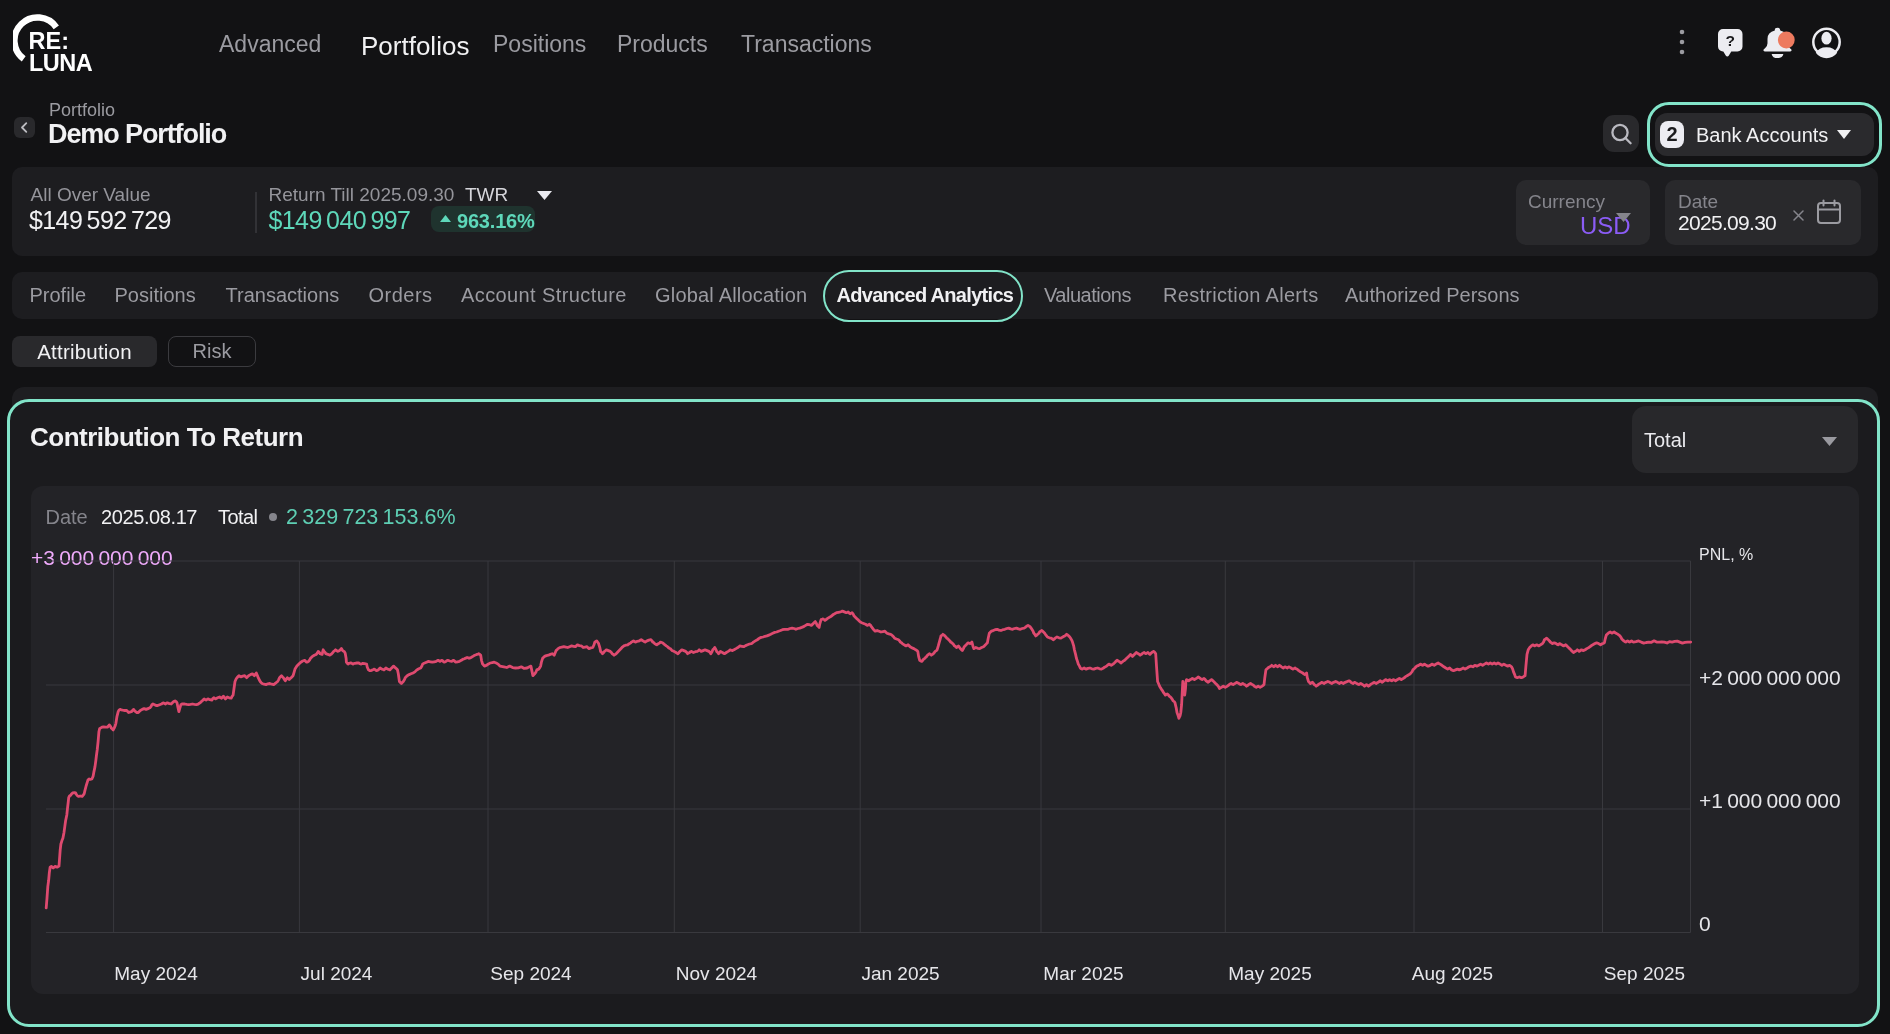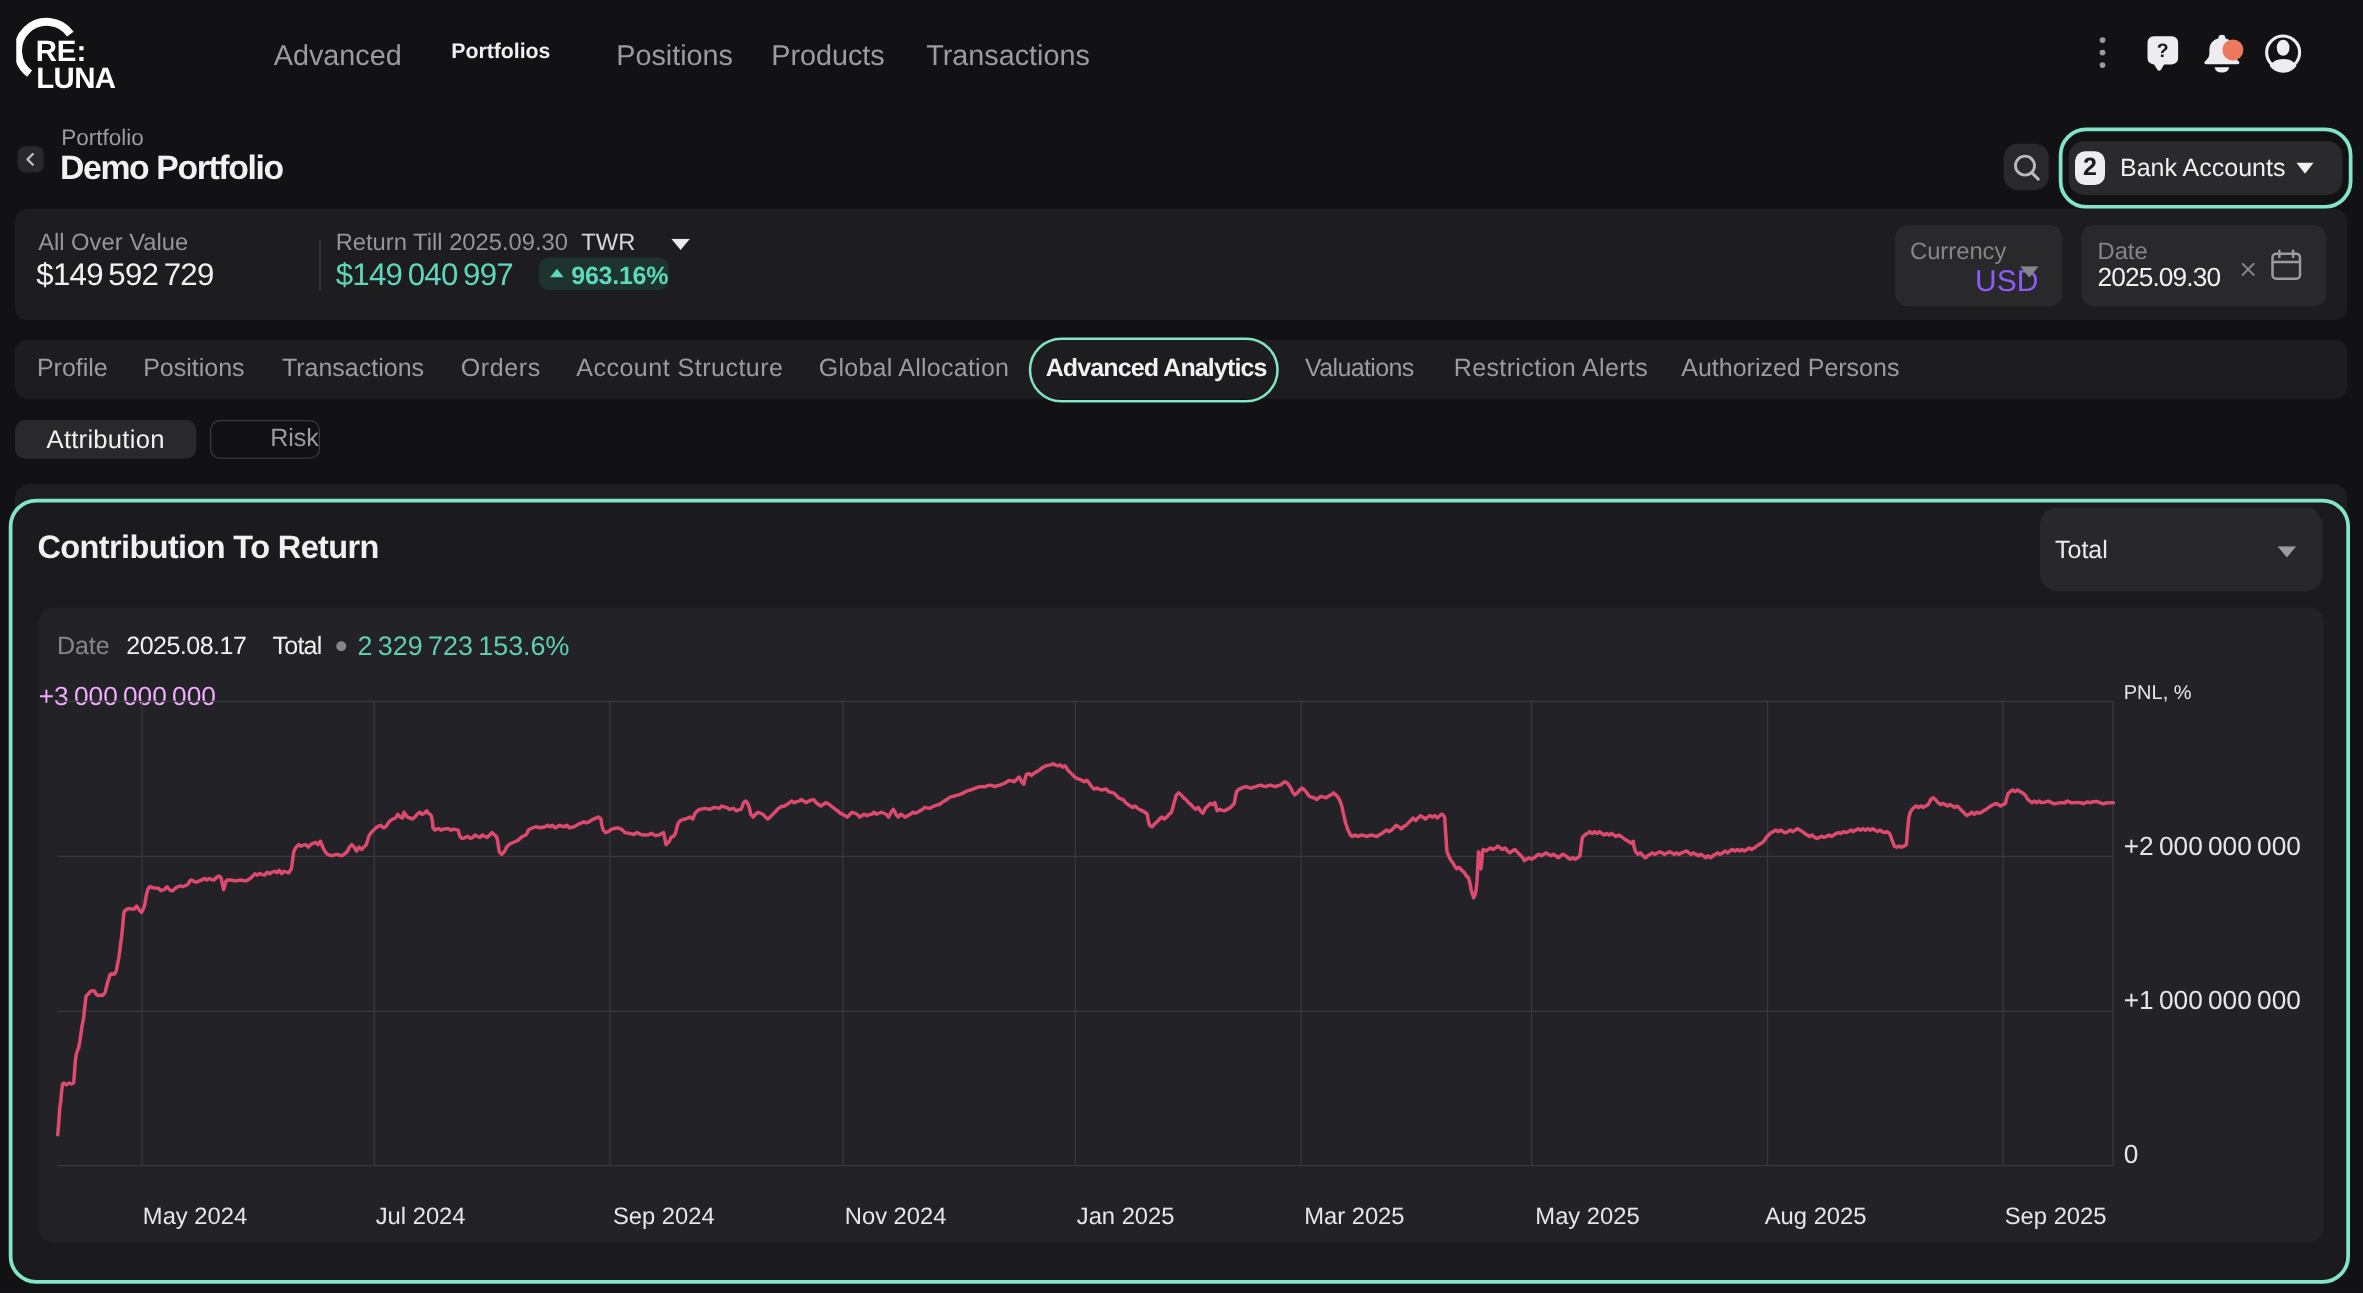--- a/index.html
+++ b/index.html
@@ -7,21 +7,21 @@
 .white{color:#f1f1f3}
 </style></head>
 <body>
 
 <svg class="abs" style="left:13px;top:13px" width="100" height="64" viewBox="0 0 100 64">
   <path d="M 43.3 14.3 A 23 23 0 1 0 10.7 45.9" fill="none" stroke="#ffffff" stroke-width="6.4"></path>
   <text x="15.5" y="36" fill="#ffffff" font-size="23.5" font-weight="bold" letter-spacing="0">RE:</text>
   <text x="16" y="57.5" fill="#ffffff" font-size="23.5" font-weight="bold" letter-spacing="-0.5">LUNA</text>
 </svg>
 <div class="abs grey" style="left:219px;top:31px;font-size:23px">Advanced</div>
-<div class="abs white" style="left:361px;top:31px;font-size:17px;font-weight:bold">Portfolios</div>
+<div class="abs white" style="left:361px;top:31px;font-size:26px;font-weight:normal">Portfolios</div>
 <div class="abs grey" style="left:493px;top:31px;font-size:23px">Positions</div>
 <div class="abs grey" style="left:617px;top:31px;font-size:23px">Products</div>
 <div class="abs grey" style="left:741px;top:31px;font-size:23px">Transactions</div>
 
 <svg class="abs" style="left:1676px;top:26px" width="170" height="36" viewBox="0 0 170 36">
   <circle cx="6" cy="6" r="2.3" fill="#9b9ba1"></circle>
     <circle cx="6" cy="16" r="2.3" fill="#9b9ba1"></circle>
     <circle cx="6" cy="26" r="2.3" fill="#9b9ba1"></circle>
   <g transform="translate(42,3)">
     <path d="M5 0 h14.5 a5 5 0 0 1 5 5 v12.5 a5 5 0 0 1 -5 5 h-6.2 l-2.6 4.2 a1.6 1.6 0 0 1 -2.8 0 l-2.6 -4.2 h-0.3 a5 5 0 0 1 -5-5 v-12.5 a5 5 0 0 1 5-5 z" fill="#ececf1"></path>
@@ -103,21 +103,21 @@
 <div class="abs grey" style="left:368.5px;top:283.5px;font-size:20px;letter-spacing:0.5px">Orders</div>
 <div class="abs grey" style="left:461px;top:283.5px;font-size:20px;letter-spacing:0.4px">Account Structure</div>
 <div class="abs grey" style="left:655px;top:283.5px;font-size:20px;letter-spacing:0.2px">Global Allocation</div>
 <div class="abs" style="left:823px;top:269.5px;width:200px;height:52px;border:2.5px solid #82e4c9;border-radius:26px"></div>
 <div class="abs white" style="left:836.5px;top:283.5px;font-size:20px;font-weight:bold;letter-spacing:-0.7px">Advanced Analytics</div>
 <div class="abs grey" style="left:1044px;top:283.5px;font-size:20px;letter-spacing:-0.5px">Valuations</div>
 <div class="abs grey" style="left:1163px;top:283.5px;font-size:20px;letter-spacing:0.3px">Restriction Alerts</div>
 <div class="abs grey" style="left:1345px;top:283.5px;font-size:20px">Authorized Persons</div>
 
 <div class="abs" style="left:12px;top:336px;width:145px;height:31px;background:#29292c;border-radius:8px;text-align:center;line-height:31px;font-size:20.5px;color:#f1f1f3;letter-spacing:0.2px">Attribution</div>
-<div class="abs" style="left:168px;top:336px;width:88px;height:31px;border:1.5px solid #3b3b3f;border-radius:8px;text-align:right;line-height:28px;font-size:20px;color:#9b9ba1">Risk</div>
+<div class="abs" style="left:168px;top:336px;width:88px;height:31px;border:1.5px solid #3b3b3f;border-radius:8px;text-align:center;line-height:28px;font-size:20px;color:#9b9ba1">Risk</div>
 
 <div class="abs" style="left:12px;top:387px;width:1866px;height:30px;background:#1e1e21;border-radius:12px"></div>
 <div class="abs" style="left:6.5px;top:399px;width:1873.5px;height:628px;background:#1b1b1e;border:3px solid #82e4c9;border-radius:22px"></div>
 <div class="abs white" style="left:30px;top:422px;font-size:26px;font-weight:bold;letter-spacing:-0.5px">Contribution To Return</div>
 <div class="abs" style="left:1632px;top:406px;width:226px;height:67px;background:#28282b;border-radius:14px"></div>
 <div class="abs" style="left:1644px;top:429px;font-size:20px;color:#eaeaee">Total</div>
 <svg class="abs" style="left:1822px;top:437px" width="15" height="9" viewBox="0 0 15 9">
     <path d="M0 0 h15 l-7.5 9 z" fill="#9a9aa0"></path>
   </svg>
 

